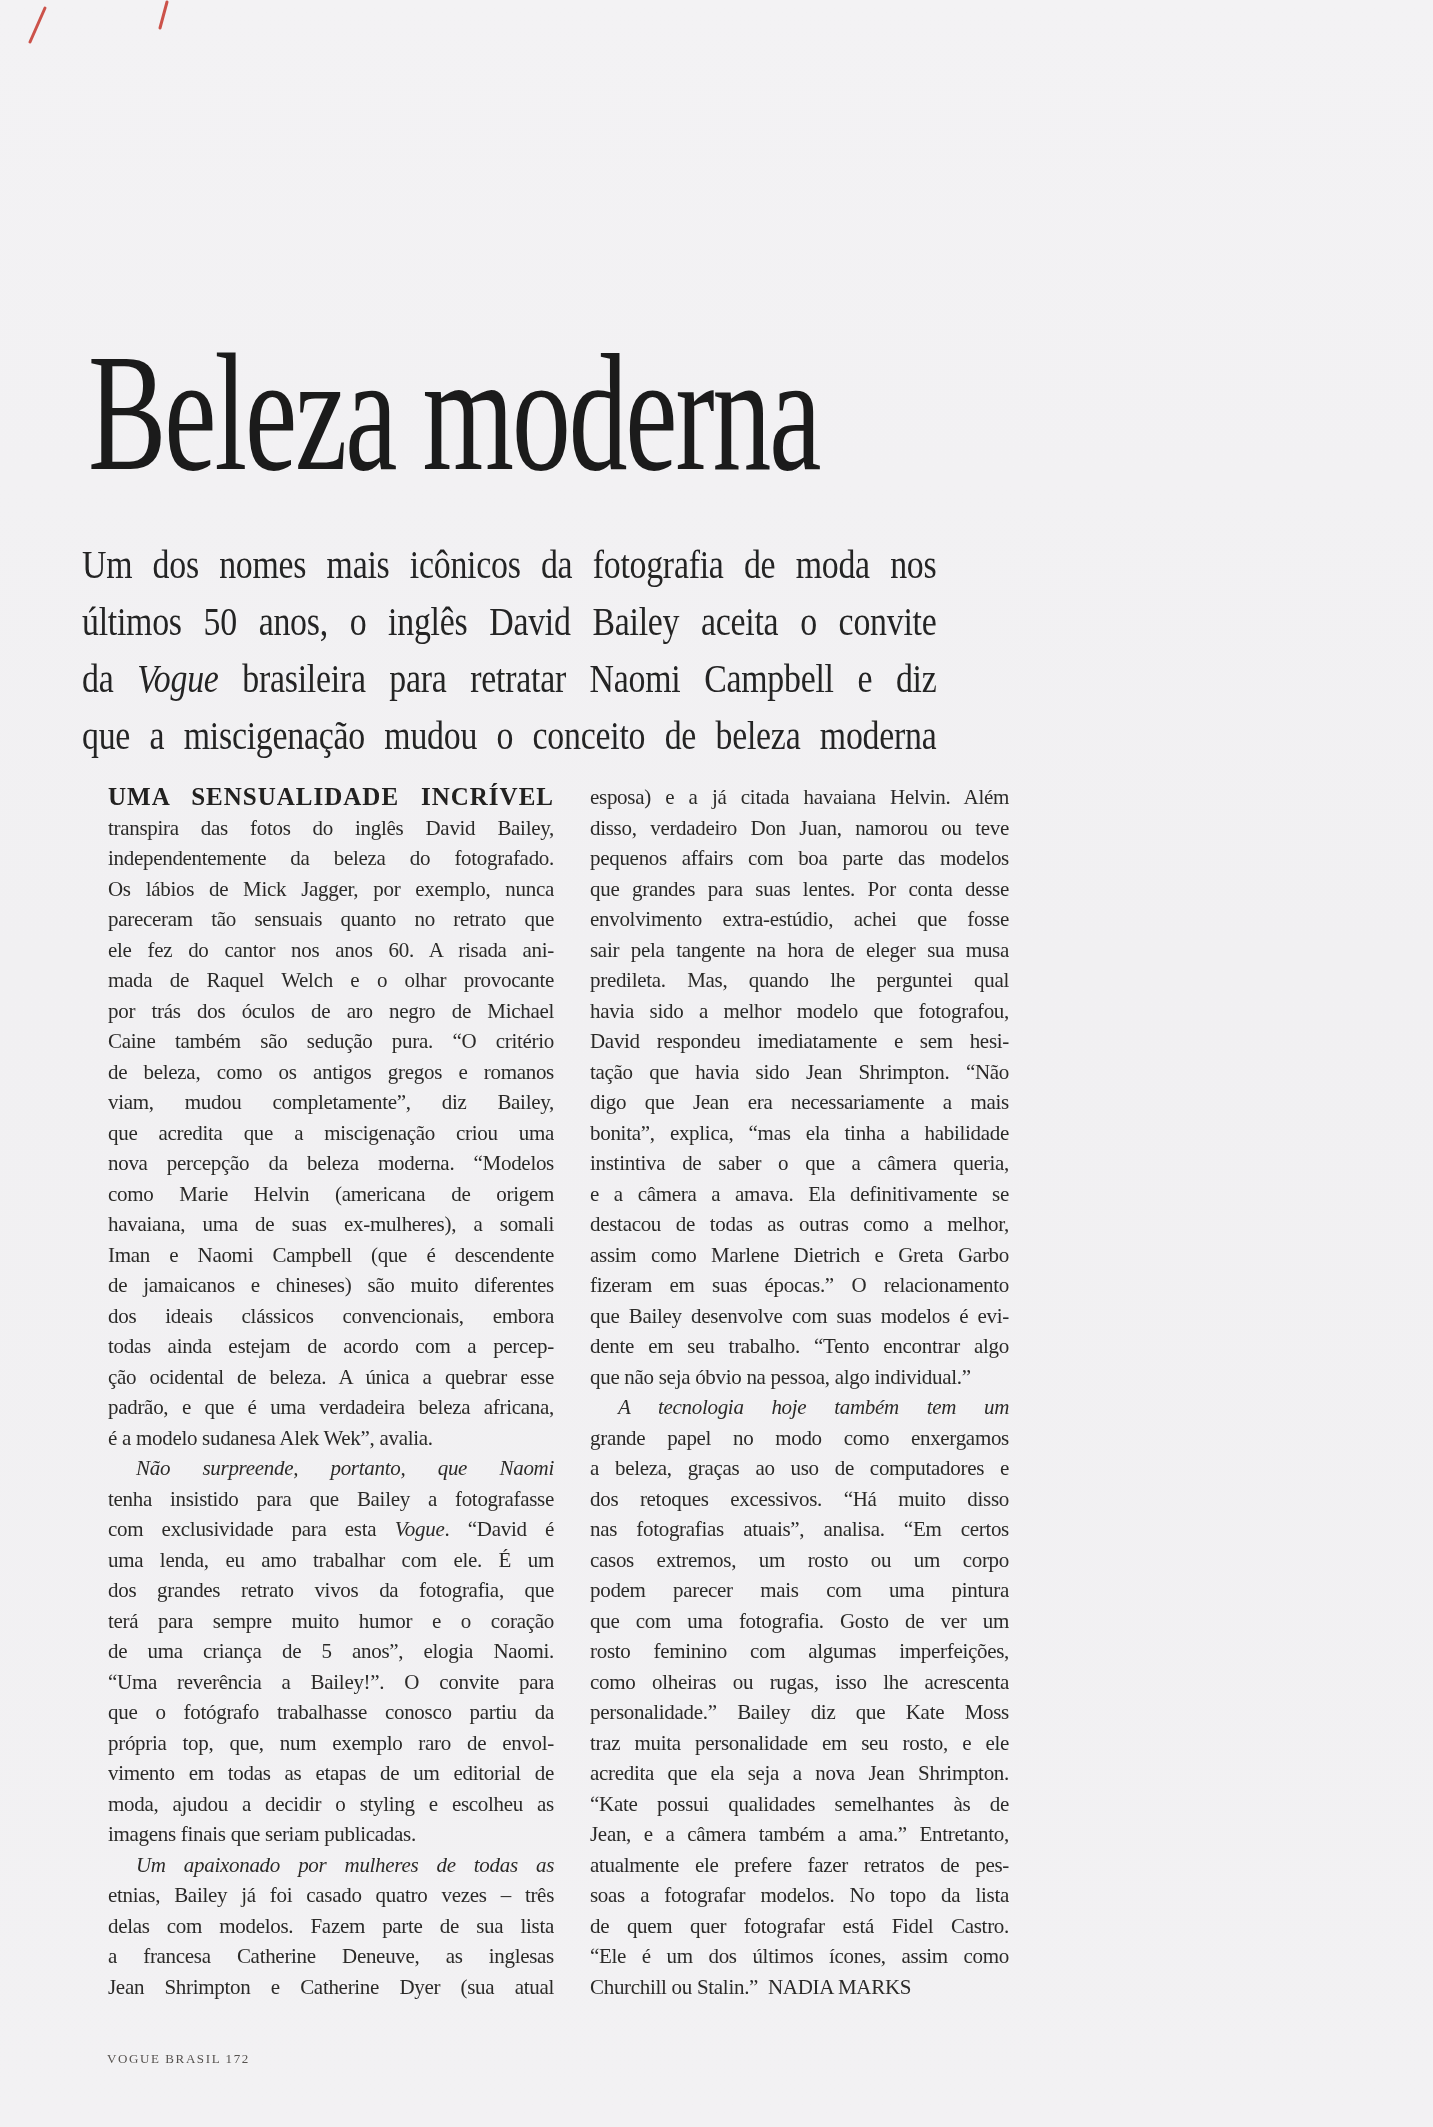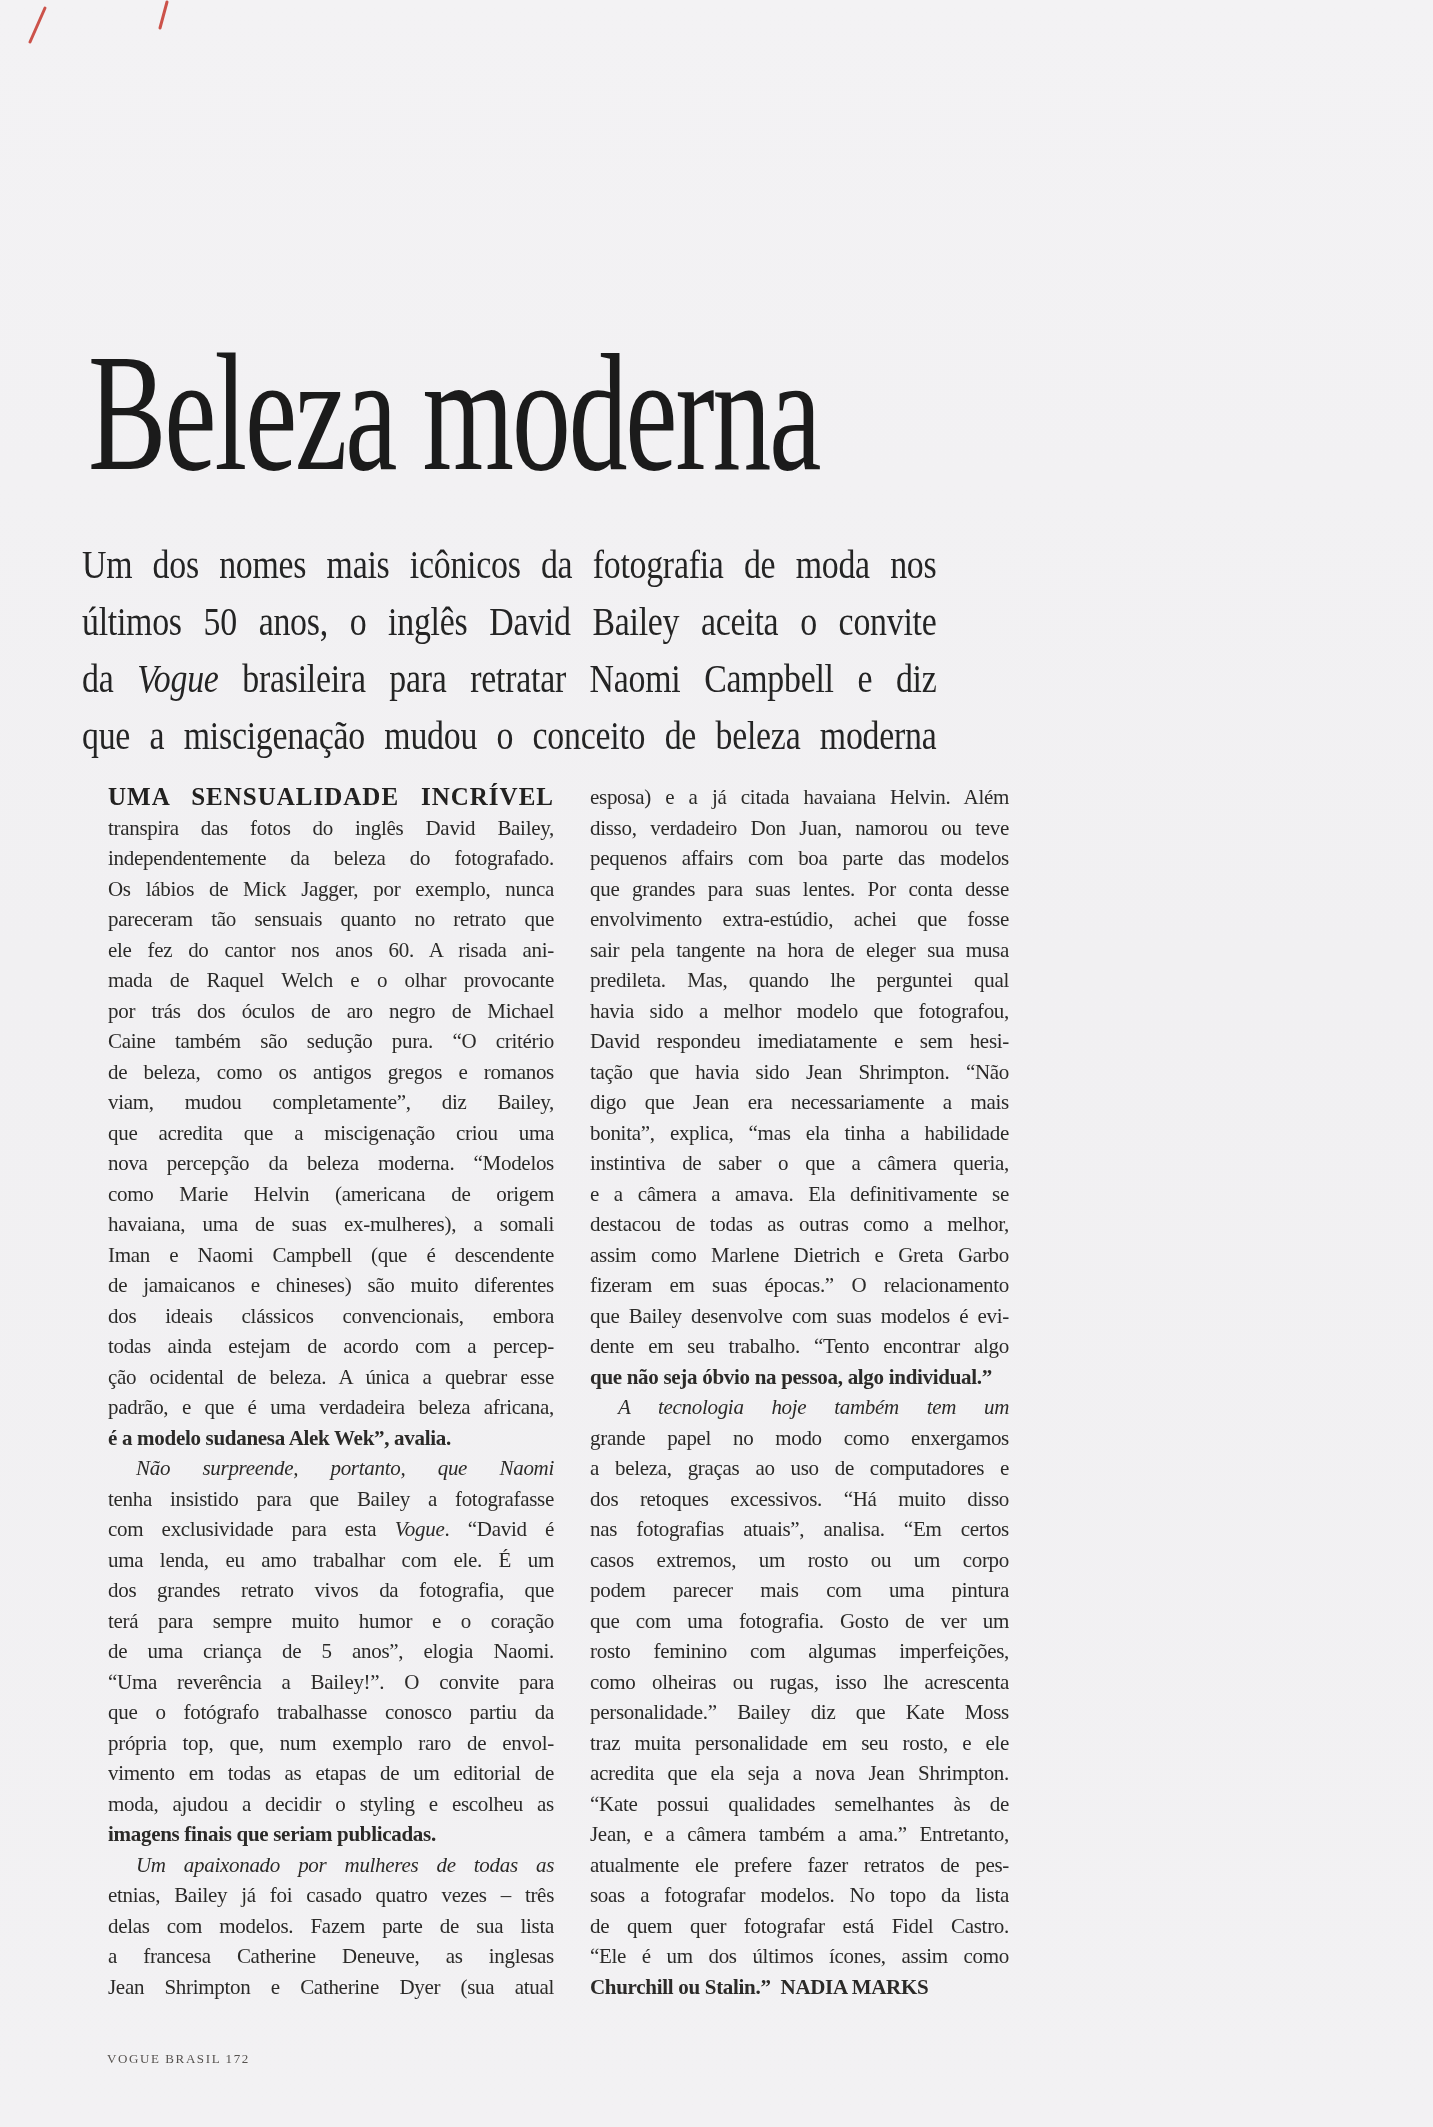--- a/index.html
+++ b/index.html
@@ -32,21 +32,21 @@
     position:absolute;top:782px;
     font-size:21px;line-height:30.5px;letter-spacing:-0.3px;
     color:#2b2a28;
   }
   .col-left{left:108px;width:446px;}
   .col-right{left:590px;width:419px;}
   .bline{
     height:30.5px;overflow:hidden;
     text-align:justify;text-align-last:justify;
   }
-  .bline.end{text-align-last:left;font-weight:bold;}
+  .bline.end{text-align-last:left;}
   .bline.indent{padding-left:28px;font-style:italic;}
   .bline.lead{
     font-weight:bold;font-size:25px;letter-spacing:1px;
     color:#222120;
   }
   .footer{
     position:absolute;left:107px;top:2051px;
     font-size:13px;letter-spacing:1.6px;color:#56524f;
   }
   i{font-style:italic;}

